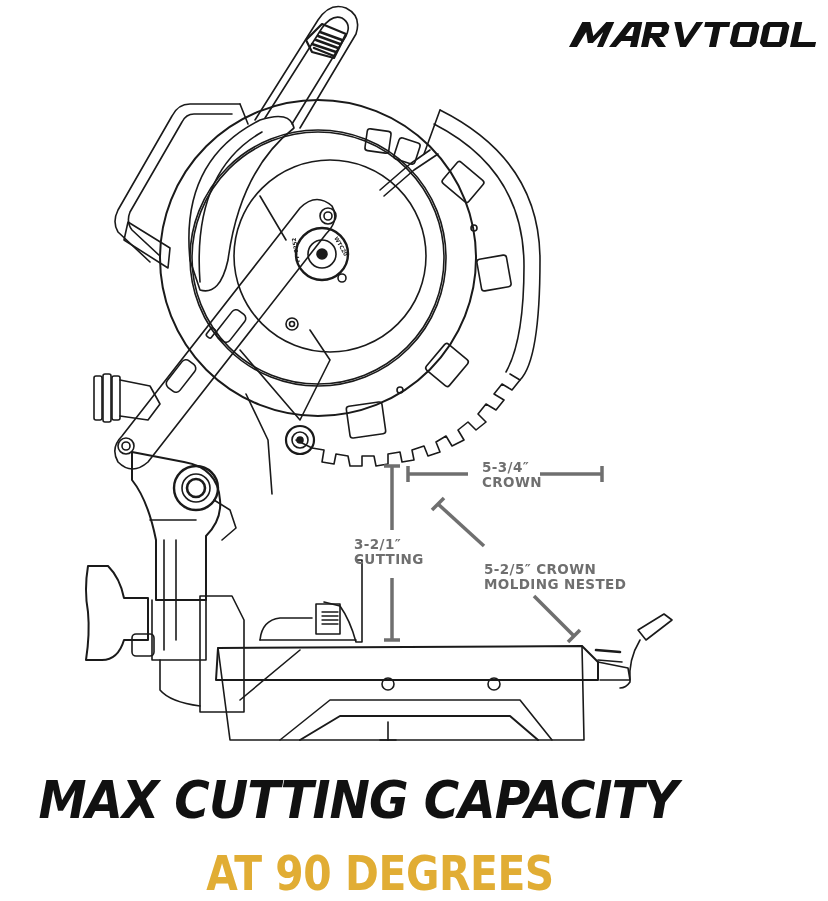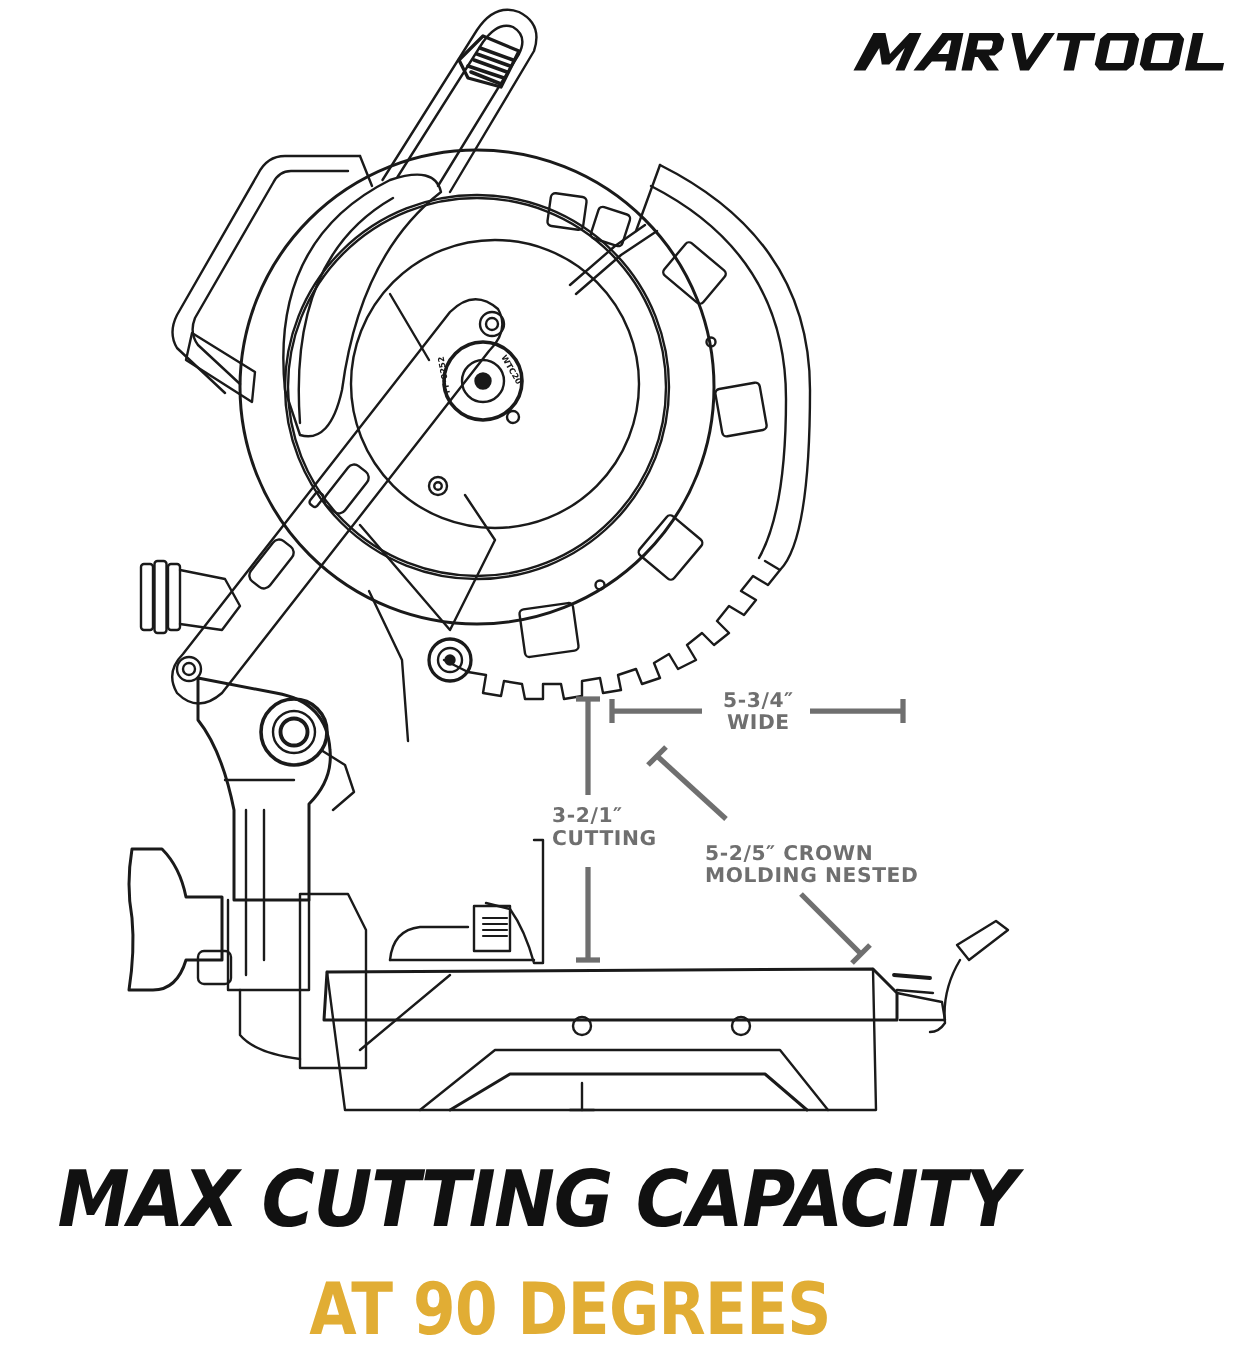--- a/index.html
+++ b/index.html
@@ -199,27 +199,27 @@
     <line x1="384" y1="640" x2="400" y2="640"></line>
 
     <line x1="438" y1="504" x2="484" y2="546"></line>
     <line x1="432" y1="510" x2="444" y2="498"></line>
     <line x1="534" y1="596" x2="574" y2="636"></line>
     <line x1="568" y1="642" x2="580" y2="630"></line>
   </g>
 </svg>
 </div>
 
-<div class="dim-label" style="left:482px;top:460px;text-align:center;">
+<div class="dim-label" style="left:482px;top:460px;">
   <div>5-3/4″</div>
-  <div>WIDE</div>
-</div>
-<div class="dim-label" style="left:368px;top:537px;">
+  <div>CROWN</div>
+</div>
+<div class="dim-label" style="left:354px;top:537px;">
   <div>3-2/1″</div>
   <div>CUTTING</div>
 </div>
-<div class="dim-label" style="left:470px;top:562px;">
+<div class="dim-label" style="left:484px;top:562px;">
   <div>5-2/5″ CROWN</div>
   <div>MOLDING NESTED</div>
 </div>
 
 <div class="headline">MAX CUTTING CAPACITY</div>
 <div class="subhead">AT 90 DEGREES</div>
 
 </body></html>

